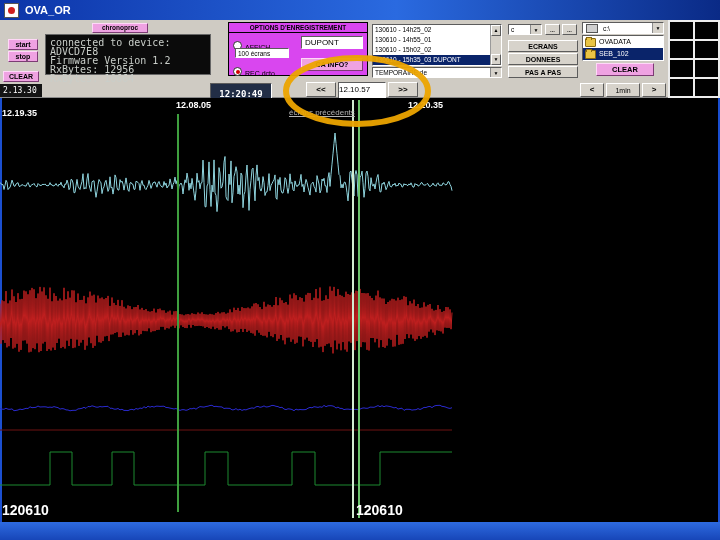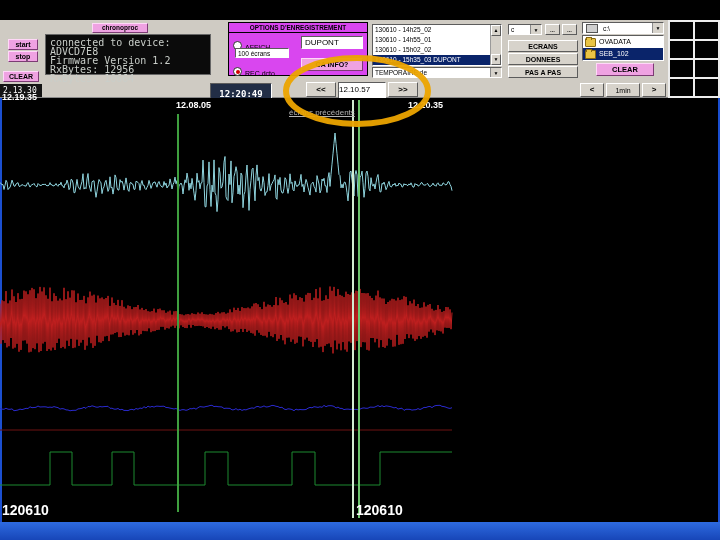--- a/index.html
+++ b/index.html
@@ -68,20 +68,26 @@
   .bottomstrip{left:0;top:522px;width:720px;height:18px;
     background:linear-gradient(#2e6be0,#1746b8);}
   .ellipse-annot{z-index:50;pointer-events:none;}
   #wave-svg{position:absolute;left:0;top:98px;z-index:3;}
 </style>
 </head>
 <body>
 
 <div class="window">
 
+  <div class="abs titlebar">
+    <span class="appicon">
+        <i></i>
+      </span>
+    <span>OVA_OR</span>
+  </div>
 
   <div class="abs toolbar"></div>
 
   <button class="abs btnpink" style="left:8px;top:39px;width:30px;height:11px;">start</button>
   <button class="abs btnpink" style="left:8px;top:51px;width:30px;height:11px;">stop</button>
   <button class="abs btnpink" style="left:3px;top:71px;width:36px;height:11px;">CLEAR</button>
   <div class="abs miniclock" style="left:0px;top:84px;width:42px;height:13px;">2.13.30</div>
 
   <button class="abs btnpink" style="left:92px;top:23px;width:56px;height:10px;font-size:6.5px;">chronoproc</button>
 
@@ -173,21 +179,21 @@
       <polyline points="0.0,84.4 1.0,85.8 2.0,86.6 3.0,86.6 4.0,91.5 5.0,87.4 6.0,82.3 7.0,84.2 8.0,91.6 9.0,90.0 10.0,89.5 11.0,86.1 12.0,82.1 13.0,84.9 14.0,88.0 15.0,88.3 16.0,86.0 17.0,85.4 18.0,84.6 19.0,88.1 20.0,88.6 21.0,87.2 22.0,87.0 23.0,86.7 24.0,87.8 25.0,87.7 26.0,88.3 27.0,85.9 28.0,84.5 29.0,87.0 30.0,89.1 31.0,87.7 32.0,86.3 33.0,86.6 34.0,85.4 35.0,87.3 36.0,88.4 37.0,88.9 38.0,85.5 39.0,86.7 40.0,87.3 41.0,87.5 42.0,86.9 43.0,86.0 44.0,86.9 45.0,85.9 46.0,87.3 47.0,87.6 48.0,87.8 49.0,87.1 50.0,84.6 51.0,86.9 52.0,86.6 53.0,88.1 54.0,87.5 55.0,87.2 56.0,85.5 57.0,87.3 58.0,88.3 59.0,86.1 60.0,86.9 61.0,84.2 62.0,87.7 63.0,87.9 64.0,89.9 65.0,85.9 66.0,86.4 67.0,82.1 68.0,85.3 69.0,91.7 70.0,89.9 71.0,81.4 72.0,81.8 73.0,85.0 74.0,94.8 75.0,94.5 76.0,87.8 77.0,81.4 78.0,88.2 79.0,90.1 80.0,91.5 81.0,87.0 82.0,83.5 83.0,75.7 84.0,91.1 85.0,89.5 86.0,90.7 87.0,80.9 88.0,75.5 89.0,86.5 90.0,90.6 91.0,93.5 92.0,83.7 93.0,83.2 94.0,82.7 95.0,92.2 96.0,99.3 97.0,93.4 98.0,86.7 99.0,81.5 100.0,83.3 101.0,84.9 102.0,95.6 103.0,90.7 104.0,88.8 105.0,84.2 106.0,82.3 107.0,88.0 108.0,93.4 109.0,91.1 110.0,78.8 111.0,89.8 112.0,89.1 113.0,96.1 114.0,89.9 115.0,76.9 116.0,79.6 117.0,89.7 118.0,92.1 119.0,91.9 120.0,81.6 121.0,84.3 122.0,83.1 123.0,86.1 124.0,92.1 125.0,86.2 126.0,79.9 127.0,86.5 128.0,92.0 129.0,93.4 130.0,85.0 131.0,84.4 132.0,86.1 133.0,86.4 134.0,91.4 135.0,91.3 136.0,83.2 137.0,83.8 138.0,84.4 139.0,85.6 140.0,92.3 141.0,85.7 142.0,82.5 143.0,87.3 144.0,87.1 145.0,90.6 146.0,91.6 147.0,89.3 148.0,87.3 149.0,82.4 150.0,86.1 151.0,90.4 152.0,87.6 153.0,84.7 154.0,84.5 155.0,83.8 156.0,86.7 157.0,89.2 158.0,85.0 159.0,83.5 160.0,86.6 161.0,87.9 162.0,89.2 163.0,88.9 164.0,83.5 165.0,87.3 166.0,85.1 167.0,90.0 168.0,88.0 169.0,87.6 170.0,80.9 171.0,85.1 172.0,91.0 173.0,86.6 174.0,84.4 175.0,79.1 176.0,85.8 177.0,82.6 178.0,96.5 179.0,87.4 180.0,86.7 181.0,85.0 182.0,87.2 183.0,96.0 184.0,87.8 185.0,81.8 186.0,84.7 187.0,75.1 188.0,80.9 189.0,92.3 190.0,85.2 191.0,90.8 192.0,80.4 193.0,87.6 194.0,95.2 195.0,102.3 196.0,92.8 197.0,75.2 198.0,84.3 199.0,82.6 200.0,90.8 201.0,85.0 202.0,84.5 203.0,62.1 204.0,84.6 205.0,108.7 206.0,108.9 207.0,88.0 208.0,85.8 209.0,63.9 210.0,91.5 211.0,108.5 212.0,87.1 213.0,93.9 214.0,61.9 215.0,94.9 216.0,97.4 217.0,113.6 218.0,101.9 219.0,69.6 220.0,75.1 221.0,90.2 222.0,89.0 223.0,83.8 224.0,64.2 225.0,58.5 226.0,98.8 227.0,101.4 228.0,102.5 229.0,76.0 230.0,86.6 231.0,62.9 232.0,104.8 233.0,94.8 234.0,78.5 235.0,74.7 236.0,68.7 237.0,73.9 238.0,96.0 239.0,87.1 240.0,96.5 241.0,75.1 242.0,77.2 243.0,109.7 244.0,96.6 245.0,93.5 246.0,77.9 247.0,67.0 248.0,87.0 249.0,112.4 250.0,91.3 251.0,82.4 252.0,71.4 253.0,70.1 254.0,87.1 255.0,102.8 256.0,77.2 257.0,66.9 258.0,82.7 259.0,79.4 260.0,90.7 261.0,93.1 262.0,89.6 263.0,78.6 264.0,84.7 265.0,97.5 266.0,94.1 267.0,93.9 268.0,87.6 269.0,75.6 270.0,92.6 271.0,87.6 272.0,85.6 273.0,83.5 274.0,81.9 275.0,76.9 276.0,99.9 277.0,101.3 278.0,81.5 279.0,86.8 280.0,79.4 281.0,92.0 282.0,94.9 283.0,95.0 284.0,90.2 285.0,79.7 286.0,81.4 287.0,89.3 288.0,95.4 289.0,89.5 290.0,75.8 291.0,85.5 292.0,84.2 293.0,91.8 294.0,92.9 295.0,82.9 296.0,86.9 297.0,88.7 298.0,87.0 299.0,87.0 300.0,82.6 301.0,76.4 302.0,88.5 303.0,86.3 304.0,94.0 305.0,86.8 306.0,81.4 307.0,84.4 308.0,89.3 309.0,93.0 310.0,97.1 311.0,86.6 312.0,85.3 313.0,84.1 314.0,88.4 315.0,90.1 316.0,94.1 317.0,77.6 318.0,82.0 319.0,86.0 320.0,94.9 321.0,92.2 322.0,81.0 323.0,83.0 324.0,80.3 325.0,87.8 326.0,87.8 327.0,94.5 328.0,80.1 329.0,74.6 330.0,88.4 331.0,76.6 332.0,66.2 333.0,55.8 334.0,45.4 335.0,35.0 336.0,45.4 337.0,55.8 338.0,66.2 339.0,76.6 340.0,77.6 341.0,89.9 342.0,86.2 343.0,90.0 344.0,84.5 345.0,84.0 346.0,87.4 347.0,94.8 348.0,102.9 349.0,90.0 350.0,73.9 351.0,73.1 352.0,82.2 353.0,90.0 354.0,98.0 355.0,76.9 356.0,72.5 357.0,76.9 358.0,98.7 359.0,98.5 360.0,79.0 361.0,77.8 362.0,73.1 363.0,84.7 364.0,99.3 365.0,90.4 366.0,75.1 367.0,73.0 368.0,78.3 369.0,90.6 370.0,92.9 371.0,79.7 372.0,86.1 373.0,88.2 374.0,85.9 375.0,91.0 376.0,84.8 377.0,79.4 378.0,76.5 379.0,85.3 380.0,93.9 381.0,93.8 382.0,85.3 383.0,86.2 384.0,84.1 385.0,87.2 386.0,91.7 387.0,89.5 388.0,85.9 389.0,83.4 390.0,88.1 391.0,89.1 392.0,88.4 393.0,86.1 394.0,87.0 395.0,85.2 396.0,88.3 397.0,87.1 398.0,87.8 399.0,85.0 400.0,86.2 401.0,86.2 402.0,89.1 403.0,88.6 404.0,85.7 405.0,87.0 406.0,86.1 407.0,87.4 408.0,87.5 409.0,85.9 410.0,87.0 411.0,84.8 412.0,87.2 413.0,89.2 414.0,89.0 415.0,85.5 416.0,86.8 417.0,86.2 418.0,88.0 419.0,87.8 420.0,86.7 421.0,84.8 422.0,84.6 423.0,86.6 424.0,87.0 425.0,87.2 426.0,86.7 427.0,85.6 428.0,85.8 429.0,88.0 430.0,88.6 431.0,87.8 432.0,87.0 433.0,85.1 434.0,87.2 435.0,87.2 436.0,88.3 437.0,85.8 438.0,84.8 439.0,87.0 440.0,87.3 441.0,87.2 442.0,87.4 443.0,84.9 444.0,85.3 445.0,86.7 446.0,86.9 447.0,86.2 448.0,83.7 449.0,83.8 450.0,86.6 451.0,88.3 452.0,92.7" fill="none" stroke="#8fd4de" stroke-width="1"></polyline>
       <polyline points="0.0,205.6 1.0,245.7 2.0,202.3 3.0,242.1 4.0,203.2 5.0,244.9 6.0,193.1 7.0,249.4 8.0,205.4 9.0,248.2 10.0,202.5 11.0,240.0 12.0,191.5 13.0,250.6 14.0,198.3 15.0,249.6 16.0,204.0 17.0,245.8 18.0,195.2 19.0,253.7 20.0,201.3 21.0,251.9 22.0,200.9 23.0,242.6 24.0,192.6 25.0,242.3 26.0,193.4 27.0,245.6 28.0,196.3 29.0,254.3 30.0,192.3 31.0,253.7 32.0,189.9 33.0,250.1 34.0,191.3 35.0,251.2 36.0,200.2 37.0,245.3 38.0,195.5 39.0,254.2 40.0,188.9 41.0,253.0 42.0,193.5 43.0,245.5 44.0,189.4 45.0,243.8 46.0,197.3 47.0,253.0 48.0,200.8 49.0,251.1 50.0,189.6 51.0,252.5 52.0,203.3 53.0,249.5 54.0,195.3 55.0,252.0 56.0,198.0 57.0,245.0 58.0,202.7 59.0,240.6 60.0,200.6 61.0,250.1 62.0,202.4 63.0,248.9 64.0,189.8 65.0,250.5 66.0,201.2 67.0,242.6 68.0,193.3 69.0,248.0 70.0,199.7 71.0,240.8 72.0,192.3 73.0,250.1 74.0,192.5 75.0,249.5 76.0,204.3 77.0,241.6 78.0,195.5 79.0,247.9 80.0,202.0 81.0,244.6 82.0,201.9 83.0,241.9 84.0,197.9 85.0,251.8 86.0,205.4 87.0,247.6 88.0,199.4 89.0,239.4 90.0,193.6 91.0,245.2 92.0,197.7 93.0,249.9 94.0,196.7 95.0,247.8 96.0,204.6 97.0,237.7 98.0,197.6 99.0,244.2 100.0,200.4 101.0,244.7 102.0,199.5 103.0,243.1 104.0,201.2 105.0,238.4 106.0,200.0 107.0,237.9 108.0,197.9 109.0,243.1 110.0,207.9 111.0,236.5 112.0,199.5 113.0,236.3 114.0,204.9 115.0,235.0 116.0,207.1 117.0,234.2 118.0,201.9 119.0,239.1 120.0,207.9 121.0,239.0 122.0,202.2 123.0,234.5 124.0,208.8 125.0,237.6 126.0,210.5 127.0,236.8 128.0,207.4 129.0,237.3 130.0,208.1 131.0,232.1 132.0,211.2 133.0,236.7 134.0,209.2 135.0,235.2 136.0,209.0 137.0,232.0 138.0,207.0 139.0,237.4 140.0,211.5 141.0,236.1 142.0,209.9 143.0,232.8 144.0,212.1 145.0,233.1 146.0,211.1 147.0,233.2 148.0,213.2 149.0,230.3 150.0,213.7 151.0,234.2 152.0,213.1 153.0,233.2 154.0,210.6 155.0,233.1 156.0,214.6 157.0,232.0 158.0,211.1 159.0,231.8 160.0,210.6 161.0,228.8 162.0,212.3 163.0,228.8 164.0,212.3 165.0,231.6 166.0,214.8 167.0,230.1 168.0,213.6 169.0,230.5 170.0,212.6 171.0,228.6 172.0,216.7 173.0,227.6 174.0,213.3 175.0,229.9 176.0,213.1 177.0,227.7 178.0,216.4 179.0,230.3 180.0,216.1 181.0,227.3 182.0,216.5 183.0,229.0 184.0,217.3 185.0,230.0 186.0,216.4 187.0,230.1 188.0,216.0 189.0,226.8 190.0,216.6 191.0,229.7 192.0,215.2 193.0,227.0 194.0,215.9 195.0,228.1 196.0,216.3 197.0,228.0 198.0,214.5 199.0,227.8 200.0,215.7 201.0,228.0 202.0,214.3 203.0,228.4 204.0,216.1 205.0,230.0 206.0,216.4 207.0,229.0 208.0,216.7 209.0,230.1 210.0,215.9 211.0,230.8 212.0,216.3 213.0,228.6 214.0,216.8 215.0,231.2 216.0,215.1 217.0,230.1 218.0,213.9 219.0,231.7 220.0,215.5 221.0,231.7 222.0,214.4 223.0,228.1 224.0,214.2 225.0,229.5 226.0,215.7 227.0,228.3 228.0,214.8 229.0,231.1 230.0,211.4 231.0,233.6 232.0,214.3 233.0,233.2 234.0,209.7 235.0,231.4 236.0,212.0 237.0,234.4 238.0,209.9 239.0,234.0 240.0,212.9 241.0,230.9 242.0,209.1 243.0,234.0 244.0,210.1 245.0,230.9 246.0,210.2 247.0,234.0 248.0,209.5 249.0,232.6 250.0,210.5 251.0,234.9 252.0,208.4 253.0,235.5 254.0,205.6 255.0,237.7 256.0,205.0 257.0,232.2 258.0,206.3 259.0,234.7 260.0,209.0 261.0,236.9 262.0,211.2 263.0,237.8 264.0,203.8 265.0,237.7 266.0,208.7 267.0,239.4 268.0,206.5 269.0,233.8 270.0,207.1 271.0,238.1 272.0,208.8 273.0,239.2 274.0,207.0 275.0,236.1 276.0,199.0 277.0,243.0 278.0,207.3 279.0,240.8 280.0,199.8 281.0,237.0 282.0,202.3 283.0,242.3 284.0,204.9 285.0,246.3 286.0,204.0 287.0,239.7 288.0,206.7 289.0,239.5 290.0,196.6 291.0,243.8 292.0,200.5 293.0,241.4 294.0,195.3 295.0,245.8 296.0,197.2 297.0,244.7 298.0,202.1 299.0,238.4 300.0,199.2 301.0,238.8 302.0,200.0 303.0,248.4 304.0,203.7 305.0,241.5 306.0,196.8 307.0,239.6 308.0,194.9 309.0,242.9 310.0,195.1 311.0,243.9 312.0,202.1 313.0,249.0 314.0,199.8 315.0,243.9 316.0,191.0 317.0,241.1 318.0,200.4 319.0,249.4 320.0,189.5 321.0,248.7 322.0,202.8 323.0,254.1 324.0,202.2 325.0,247.8 326.0,197.3 327.0,246.1 328.0,200.9 329.0,245.4 330.0,188.5 331.0,249.1 332.0,192.8 333.0,255.4 334.0,188.9 335.0,242.4 336.0,198.2 337.0,251.4 338.0,191.1 339.0,245.6 340.0,196.9 341.0,252.3 342.0,197.8 343.0,244.1 344.0,199.1 345.0,251.5 346.0,193.7 347.0,253.7 348.0,196.0 349.0,243.4 350.0,196.8 351.0,244.8 352.0,194.4 353.0,248.0 354.0,195.3 355.0,252.1 356.0,192.7 357.0,243.1 358.0,193.1 359.0,245.8 360.0,190.9 361.0,249.1 362.0,195.0 363.0,244.1 364.0,195.1 365.0,244.3 366.0,195.4 367.0,251.8 368.0,195.1 369.0,252.5 370.0,197.9 371.0,240.0 372.0,200.0 373.0,240.0 374.0,202.3 375.0,244.3 376.0,197.6 377.0,240.8 378.0,192.6 379.0,249.5 380.0,199.4 381.0,242.1 382.0,200.5 383.0,249.0 384.0,200.6 385.0,249.8 386.0,206.0 387.0,247.6 388.0,204.0 389.0,240.5 390.0,202.6 391.0,241.8 392.0,200.8 393.0,248.7 394.0,201.2 395.0,248.4 396.0,202.6 397.0,236.8 398.0,199.7 399.0,246.8 400.0,202.1 401.0,246.2 402.0,201.4 403.0,245.8 404.0,198.2 405.0,241.0 406.0,198.9 407.0,236.1 408.0,207.3 409.0,240.1 410.0,203.2 411.0,236.5 412.0,205.5 413.0,240.5 414.0,201.6 415.0,242.9 416.0,208.1 417.0,241.2 418.0,206.0 419.0,238.1 420.0,209.9 421.0,240.8 422.0,209.5 423.0,238.8 424.0,204.3 425.0,237.8 426.0,208.6 427.0,239.7 428.0,206.9 429.0,233.6 430.0,206.0 431.0,231.4 432.0,210.8 433.0,234.5 434.0,212.6 435.0,237.1 436.0,211.9 437.0,232.3 438.0,207.0 439.0,232.8 440.0,211.2 441.0,233.4 442.0,213.9 443.0,235.5 444.0,212.9 445.0,229.6 446.0,209.0 447.0,229.9 448.0,209.2 449.0,229.9 450.0,211.4 451.0,231.2 452.0,214.5" fill="none" stroke="#bf1f1f" stroke-width="1"></polyline>
       <polyline points="0.0,310.3 2.0,311.1 4.0,311.3 6.0,310.2 8.0,311.2 10.0,311.3 12.0,310.9 14.0,312.7 16.0,312.4 18.0,312.0 20.0,311.1 22.0,311.6 24.0,311.0 26.0,310.3 28.0,310.5 30.0,308.8 32.0,309.7 34.0,309.5 36.0,309.3 38.0,308.0 40.0,309.0 42.0,308.9 44.0,308.8 46.0,308.9 48.0,309.4 50.0,309.1 52.0,309.4 54.0,308.6 56.0,309.2 58.0,309.6 60.0,311.1 62.0,310.6 64.0,310.9 66.0,311.9 68.0,312.0 70.0,312.8 72.0,312.4 74.0,312.3 76.0,312.3 78.0,310.9 80.0,310.7 82.0,310.3 84.0,309.3 86.0,310.4 88.0,308.4 90.0,308.8 92.0,307.8 94.0,308.4 96.0,309.1 98.0,309.2 100.0,308.5 102.0,308.9 104.0,308.6 106.0,308.5 108.0,308.3 110.0,310.3 112.0,310.2 114.0,311.1 116.0,311.2 118.0,310.5 120.0,311.8 122.0,311.3 124.0,312.4 126.0,312.4 128.0,312.6 130.0,311.7 132.0,311.3 134.0,312.0 136.0,310.5 138.0,311.2 140.0,310.0 142.0,310.5 144.0,308.7 146.0,310.0 148.0,308.1 150.0,309.2 152.0,308.4 154.0,309.1 156.0,308.2 158.0,308.2 160.0,308.4 162.0,308.3 164.0,308.2 166.0,309.5 168.0,309.6 170.0,310.1 172.0,310.5 174.0,311.0 176.0,310.5 178.0,311.5 180.0,312.4 182.0,311.7 184.0,311.7 186.0,312.3 188.0,311.8 190.0,310.6 192.0,310.8 194.0,310.1 196.0,311.2 198.0,309.7 200.0,308.6 202.0,308.9 204.0,309.1 206.0,308.5 208.0,308.2 210.0,307.5 212.0,307.3 214.0,308.6 216.0,308.3 218.0,308.7 220.0,308.8 222.0,309.0 224.0,310.5 226.0,310.2 228.0,310.3 230.0,310.4 232.0,311.9 234.0,311.7 236.0,310.6 238.0,312.1 240.0,311.2 242.0,312.4 244.0,311.6 246.0,311.9 248.0,311.0 250.0,310.4 252.0,309.9 254.0,310.3 256.0,308.8 258.0,308.4 260.0,309.3 262.0,308.9 264.0,307.9 266.0,309.0 268.0,308.8 270.0,308.2 272.0,307.4 274.0,307.6 276.0,308.3 278.0,308.6 280.0,309.6 282.0,309.3 284.0,311.0 286.0,311.6 288.0,310.8 290.0,311.0 292.0,311.5 294.0,312.7 296.0,311.1 298.0,311.9 300.0,311.5 302.0,311.7 304.0,311.7 306.0,311.5 308.0,310.2 310.0,309.4 312.0,309.8 314.0,308.7 316.0,309.0 318.0,309.4 320.0,308.8 322.0,309.3 324.0,307.4 326.0,308.7 328.0,307.8 330.0,307.7 332.0,307.8 334.0,308.4 336.0,310.0 338.0,309.1 340.0,310.4 342.0,310.4 344.0,311.6 346.0,311.2 348.0,311.1 350.0,311.4 352.0,311.2 354.0,311.4 356.0,311.4 358.0,311.7 360.0,311.1 362.0,310.2 364.0,309.9 366.0,310.3 368.0,310.2 370.0,309.1 372.0,309.2 374.0,309.3 376.0,308.5 378.0,307.6 380.0,308.7 382.0,307.7 384.0,308.7 386.0,307.9 388.0,308.2 390.0,308.5 392.0,309.1 394.0,309.9 396.0,309.4 398.0,311.1 400.0,310.5 402.0,310.2 404.0,312.4 406.0,311.3 408.0,311.3 410.0,311.4 412.0,312.1 414.0,311.8 416.0,311.7 418.0,310.6 420.0,311.5 422.0,310.6 424.0,309.4 426.0,309.5 428.0,308.7 430.0,308.4 432.0,309.6 434.0,308.1 436.0,307.5 438.0,307.4 440.0,307.3 442.0,308.4 444.0,308.6 446.0,309.2 448.0,310.0 450.0,310.4 452.0,309.7" fill="none" stroke="#2a2ad0" stroke-width="1"></polyline>
       <polyline points="0.0,332.0 452.0,332.0" fill="none" stroke="#6e1212" stroke-width="1"></polyline>
       <polyline points="0.0,387.0 50.0,387.0 50.0,354.0 72.0,354.0 72.0,387.0 112.0,387.0 112.0,354.0 134.0,354.0 134.0,387.0 205.0,387.0 205.0,354.0 228.0,354.0 228.0,387.0 292.0,387.0 292.0,354.0 315.0,354.0 315.0,387.0 380.0,387.0 380.0,354.0 452.0,354.0" fill="none" stroke="#1d8a30" stroke-width="1"></polyline>
     </svg>
 
   <div class="abs blue-edge" style="left:0;top:98px;width:2px;height:424px;"></div>
   <div class="abs blue-edge" style="left:718px;top:98px;width:2px;height:424px;"></div>
 
-  <span class="wavelabel" style="left:2px;top:92px;">12.19.35</span>
+  <span class="wavelabel" style="left:2px;top:108px;">12.19.35</span>
   <span class="wavelabel" style="left:176px;top:100px;">12.08.05</span>
   <span class="wavelabel" style="left:408px;top:100px;">12.20.35</span>
   <span class="prevlink" style="left:289px;top:108px;">écrans précédents</span>
 
   <div class="cursorline" style="left:177px;top:114px;width:2px;height:398px;background:#3f9f3f;"></div>
   <div class="cursorline" style="left:352px;top:100px;width:2px;height:418px;background:#d2ecd2;"></div>
   <div class="cursorline" style="left:358px;top:100px;width:2px;height:418px;background:#6cc46c;"></div>
 
   <span class="wavelabel small" style="left:2px;top:502px;">120610</span>
   <span class="wavelabel small" style="left:356px;top:502px;">120610</span>

